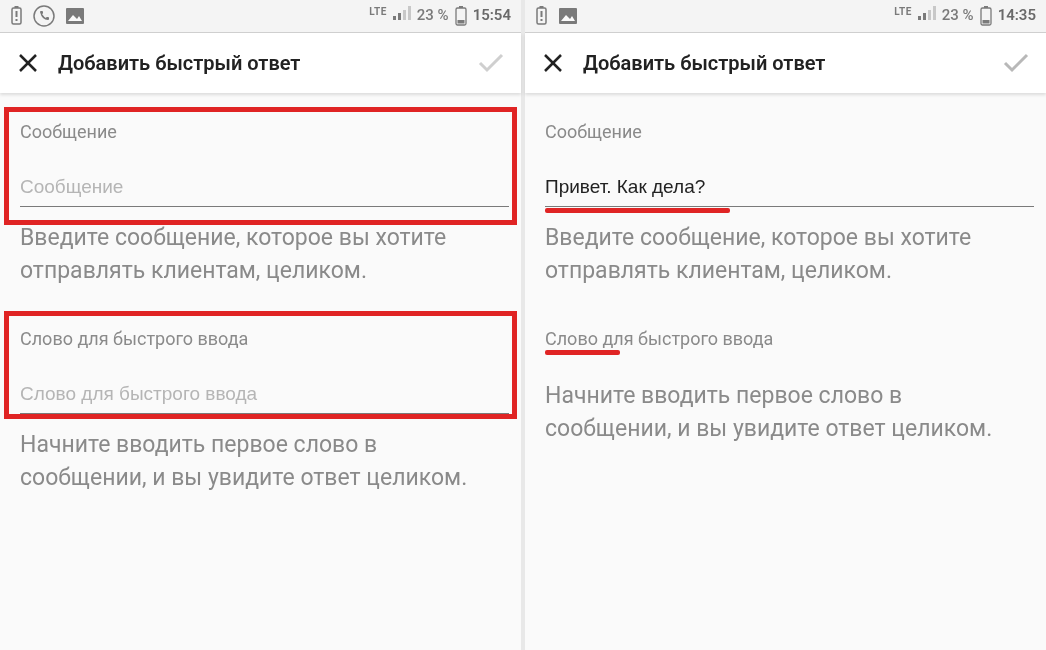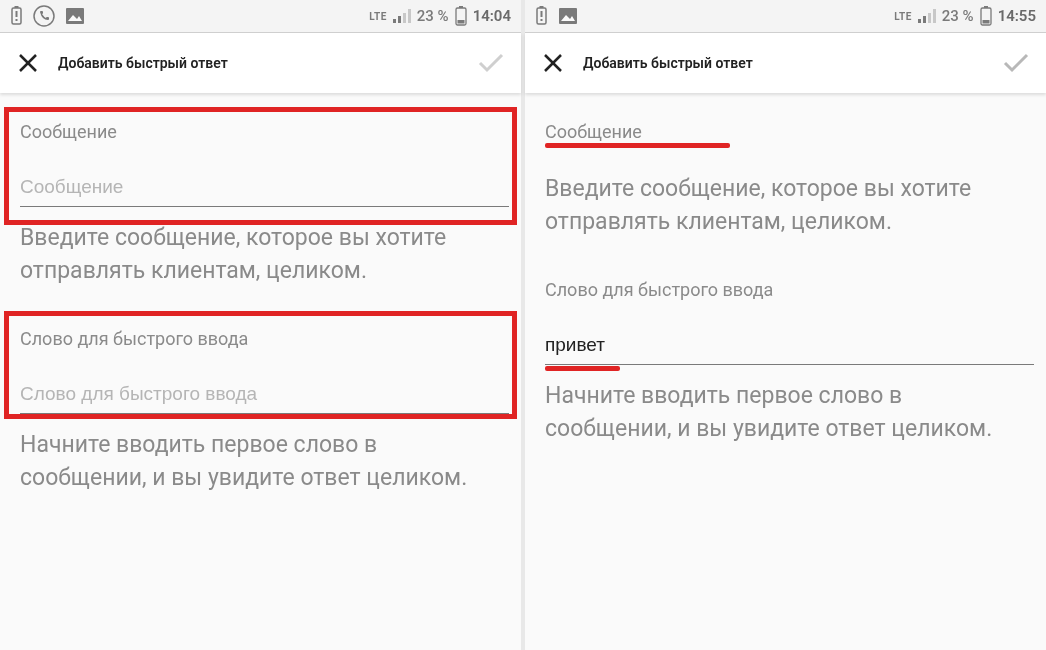--- a/index.html
+++ b/index.html
@@ -23,42 +23,42 @@
     height: 32px;
     background: #f4f4f4;
     display: flex;
     align-items: center;
     padding: 0 10px;
     font-size: 15px;
     color: #7a7a7a;
     justify-content: space-between;
   }
   .status-left { display: flex; align-items: center; gap: 10px; }
-  .status-right { display: flex; align-items: center; gap: 6px; font-weight: 500; }
+  .status-right { display: flex; align-items: flex-start; gap: 6px; font-weight: 500; }
   .status-icon { display: inline-flex; align-items: center; }
   .divider-status { height: 1px; background: #d0d0d0; }
   .app-bar {
     height: 60px;
     background: #fff;
     display: flex;
     align-items: center;
     padding: 0 16px;
     gap: 18px;
     box-shadow: 0 2px 3px rgba(0,0,0,0.12);
     position: relative;
     z-index: 2;
   }
   .close-x {
     width: 24px; height: 24px;
     display: flex; align-items: center; justify-content: center;
     cursor: pointer;
   }
   .app-title {
     flex: 1;
-    font-size: 14px;
+    font-size: 20px;
     font-weight: 600;
     color: #222;
   }
   .check {
     width: 28px; height: 28px;
     display: flex; align-items: center; justify-content: center;
     cursor: pointer;
   }
   .content {
     padding: 28px 12px 20px 20px;
@@ -142,21 +142,21 @@
           </svg>
       </span>
       <span>23 %</span>
       <span class="status-icon">
         <svg width="12" height="20" viewBox="0 0 12 20">
             <rect x="1" y="2" width="10" height="17" rx="1.5" fill="none" stroke="#7a7a7a" stroke-width="1.3"></rect>
             <rect x="4" y="0" width="4" height="2" fill="#7a7a7a"></rect>
             <rect x="2.5" y="14" width="7" height="3.5" fill="#7a7a7a"></rect>
           </svg>
       </span>
-      <span style="font-weight:600;color:#6a6a6a;">14:04</span>
+      <span style="font-weight:600;color:#6a6a6a;">15:54</span>
     </div>
   </div>
   <div class="divider-status"></div>
 
   <div class="app-bar">
     <div class="close-x">
       <svg width="22" height="22" viewBox="0 0 22 22">
           <line x1="3" y1="3" x2="19" y2="19" stroke="#222" stroke-width="2.5"></line>
           <line x1="19" y1="3" x2="3" y2="19" stroke="#222" stroke-width="2.5"></line>
         </svg>
@@ -216,21 +216,21 @@
           </svg>
       </span>
       <span>23 %</span>
       <span class="status-icon">
         <svg width="12" height="20" viewBox="0 0 12 20">
             <rect x="1" y="2" width="10" height="17" rx="1.5" fill="none" stroke="#7a7a7a" stroke-width="1.3"></rect>
             <rect x="4" y="0" width="4" height="2" fill="#7a7a7a"></rect>
             <rect x="2.5" y="14" width="7" height="3.5" fill="#7a7a7a"></rect>
           </svg>
       </span>
-      <span style="font-weight:600;color:#6a6a6a;">14:55</span>
+      <span style="font-weight:600;color:#6a6a6a;">14:35</span>
     </div>
   </div>
   <div class="divider-status"></div>
 
   <div class="app-bar">
     <div class="close-x">
       <svg width="22" height="22" viewBox="0 0 22 22">
           <line x1="3" y1="3" x2="19" y2="19" stroke="#222" stroke-width="2.5"></line>
           <line x1="19" y1="3" x2="3" y2="19" stroke="#222" stroke-width="2.5"></line>
         </svg>
@@ -239,24 +239,24 @@
     <div class="check">
       <svg width="28" height="22" viewBox="0 0 28 22">
           <polyline points="3,11 10,18 25,3" fill="none" stroke="#b8b8b8" stroke-width="3"></polyline>
         </svg>
     </div>
   </div>
 
   <div class="content">
     <div class="field-block" style="position:relative;">
       <div class="field-label">Сообщение</div>
+      <input class="field-input" value="Привет. Как дела?" style="">
       <div class="red-underline" style="left:0;bottom:-6px;width:185px;"></div>
     </div>
     <div class="helper">Введите сообщение, которое вы хотите отправлять клиентам, целиком.</div>
 
     <div class="field-block" style="position:relative;">
       <div class="field-label">Слово для быстрого ввода</div>
-      <input class="field-input" value="привет" style="">
       <div class="red-underline" style="left:0;bottom:-6px;width:75px;"></div>
     </div>
     <div class="helper">Начните вводить первое слово в сообщении, и вы увидите ответ целиком.</div>
   </div>
 </div>
 
 </body></html>

